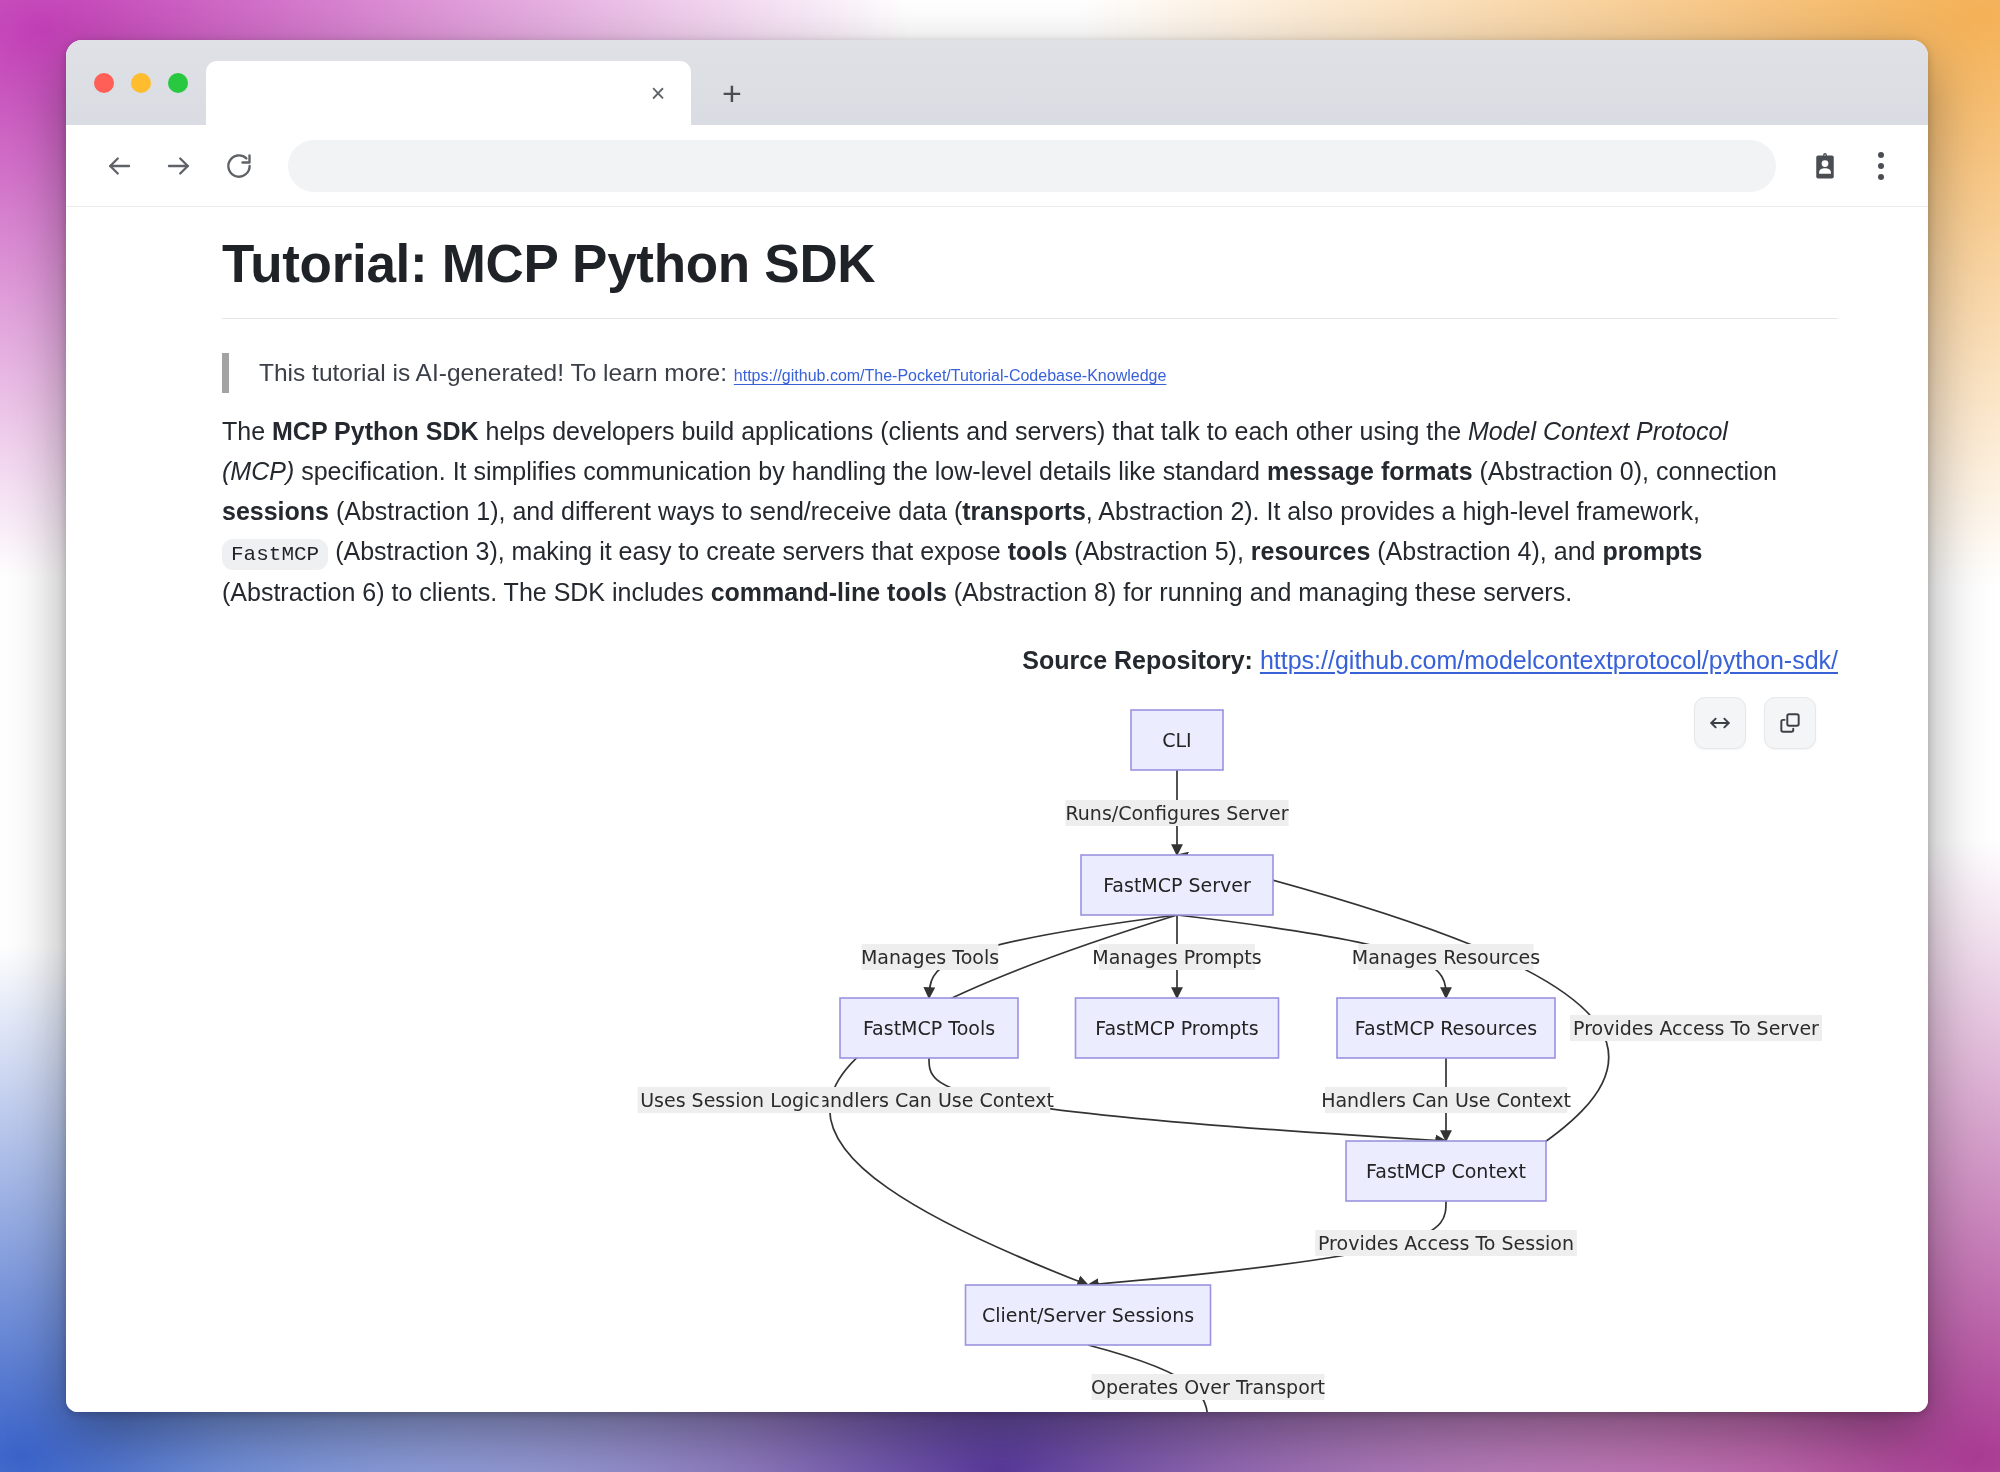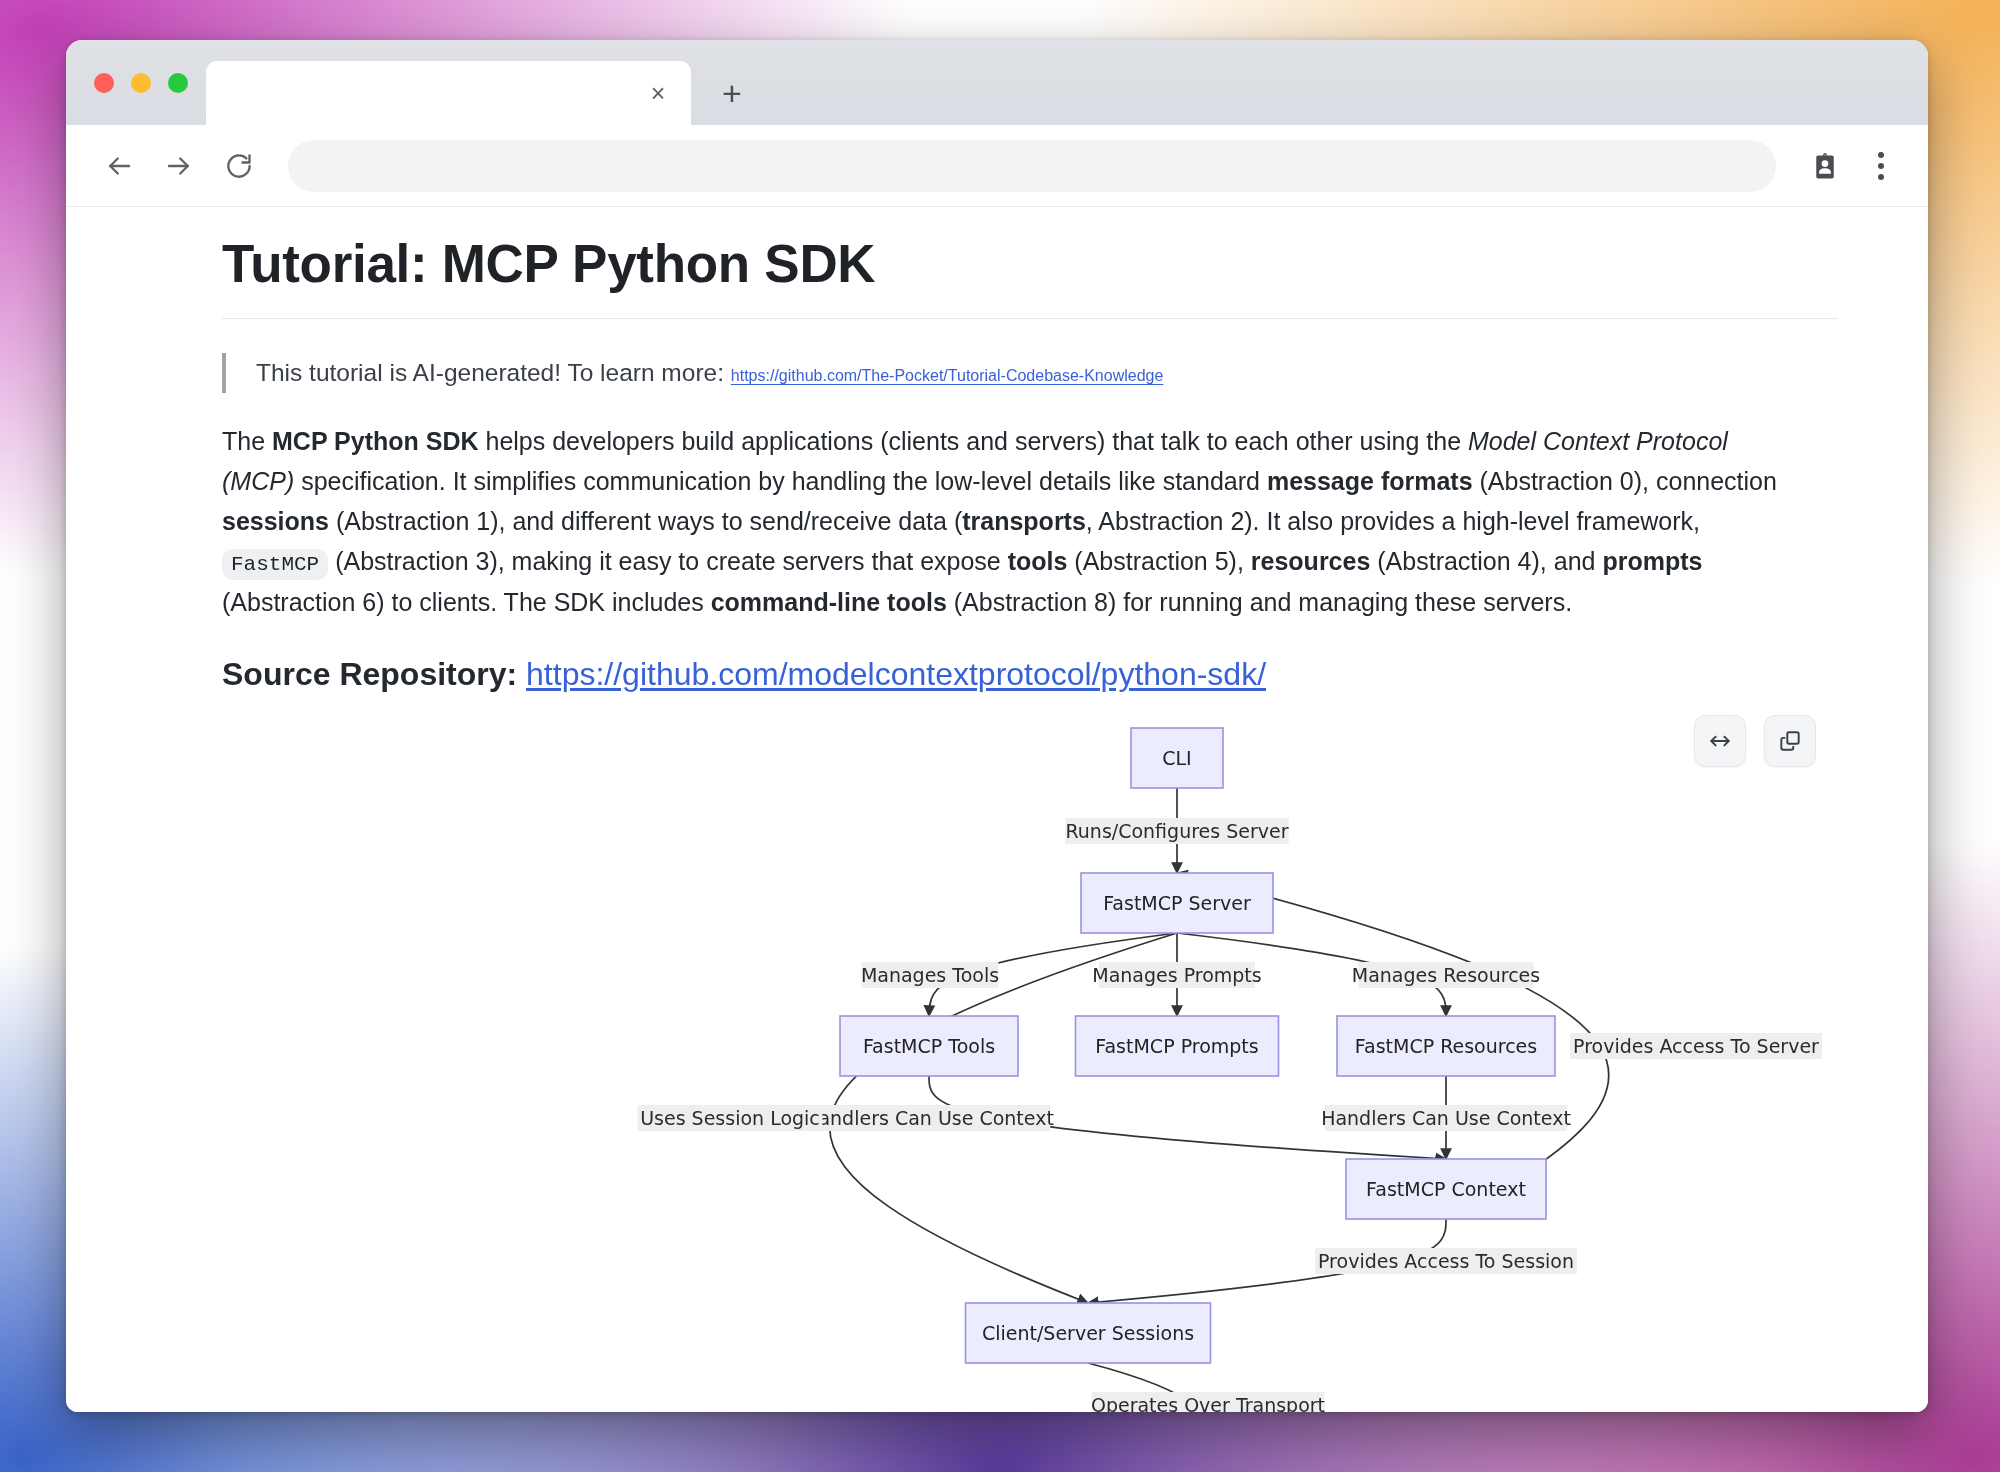--- a/index.html
+++ b/index.html
@@ -171,23 +171,23 @@
     font-weight: 700;
     color: #1f2328;
     letter-spacing: -.3px;
     padding-bottom: 24px;
     border-bottom: 1px solid #e4e6e8;
     margin-bottom: 34px;
     font-family: "Liberation Sans", sans-serif;
   }
 
   blockquote.note {
-    border-left: 4px solid #a3a3a3;
+    border-left: 7px solid #a3a3a3;
     padding: 2px 0 2px 30px;
-    margin-bottom: 28px;
+    margin-bottom: 18px;
   }
   blockquote.note .txt {
     font-size: 24.5px;
     color: #3b4048;
     line-height: 1.45;
   }
   a.link { color: #3861d8; text-decoration: underline; text-underline-offset: 3px; }
 
   p.body {
     font-size: 25px;
@@ -199,21 +199,21 @@
   p.body b { font-weight: 700; }
   p.body i { font-style: italic; }
   code.inline {
     font-family: "Liberation Mono", monospace;
     font-size: 21px;
     background: #eef0f2;
     border-radius: 11px;
     padding: 4px 9px;
     color: #1f2328;
   }
-  p.srcrepo { font-size: 32px; color: #24292f; margin-bottom: 18px; }
+  p.srcrepo { font-size: 25px; color: #24292f; margin-bottom: 18px; text-align: right; }
   p.srcrepo b { font-weight: 700; }
 
   
   .diagram-wrap { position: relative; margin-top: 22px; }
   .diagram-controls {
     position: absolute;
     right: 22px;
     top: 0;
     display: flex;
     gap: 18px;

